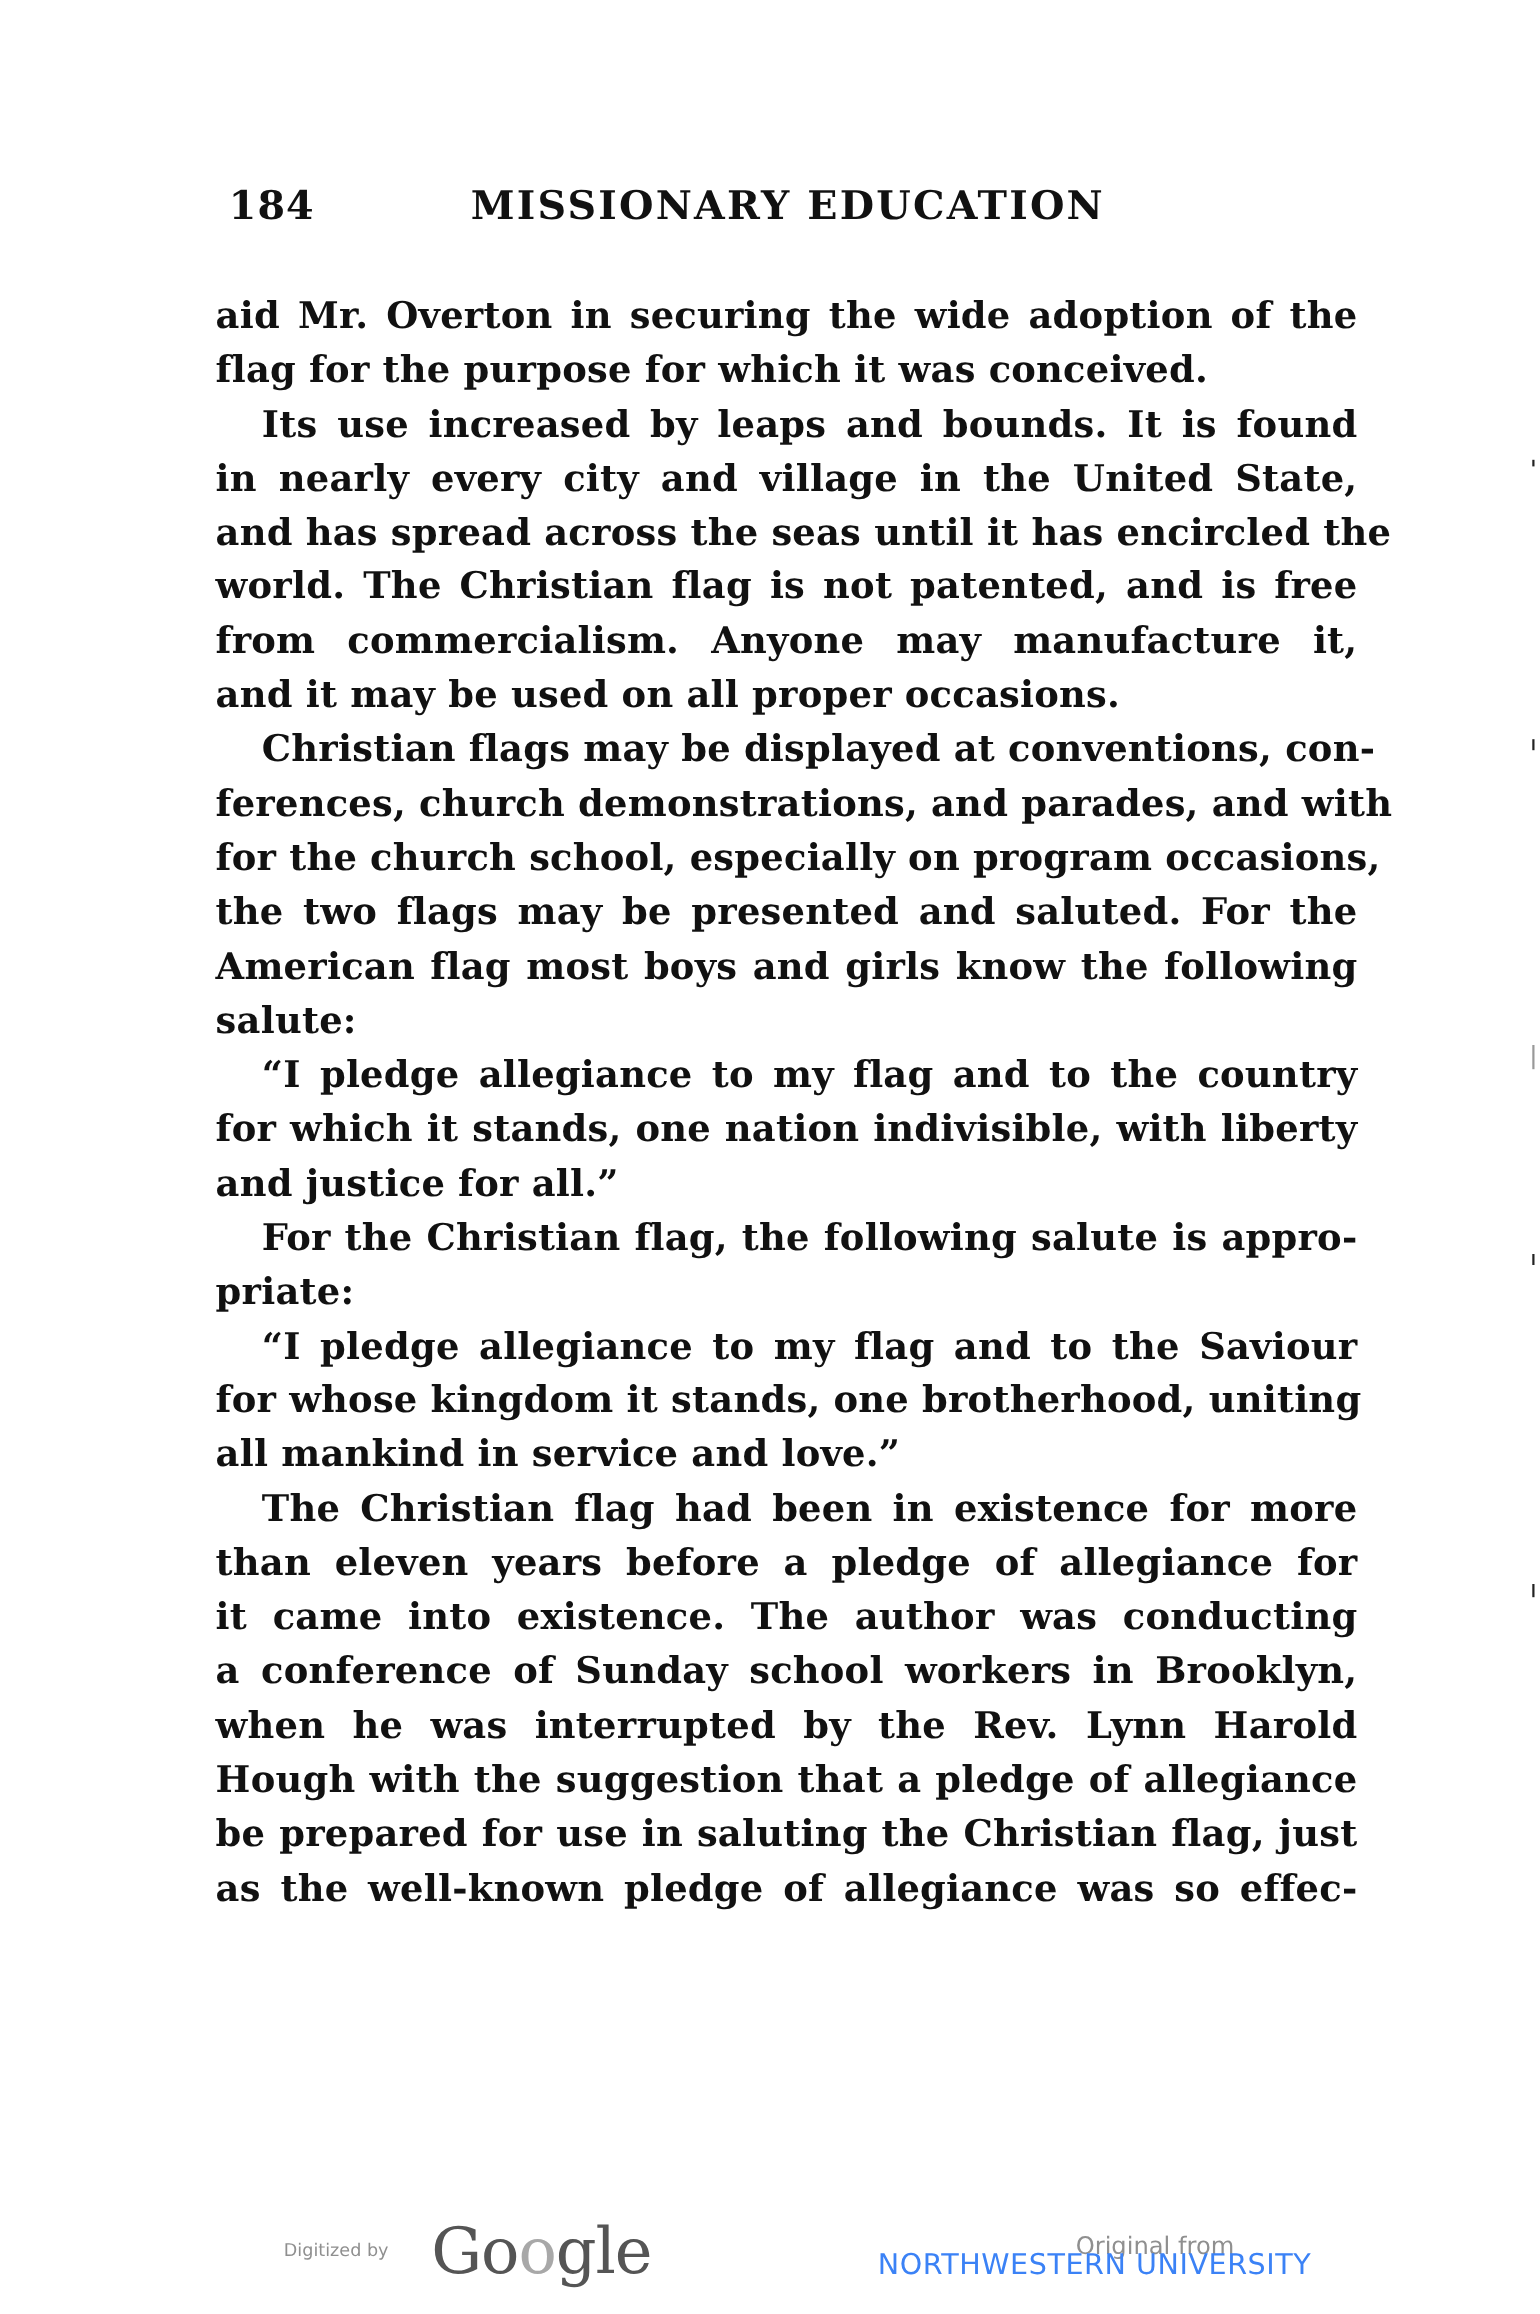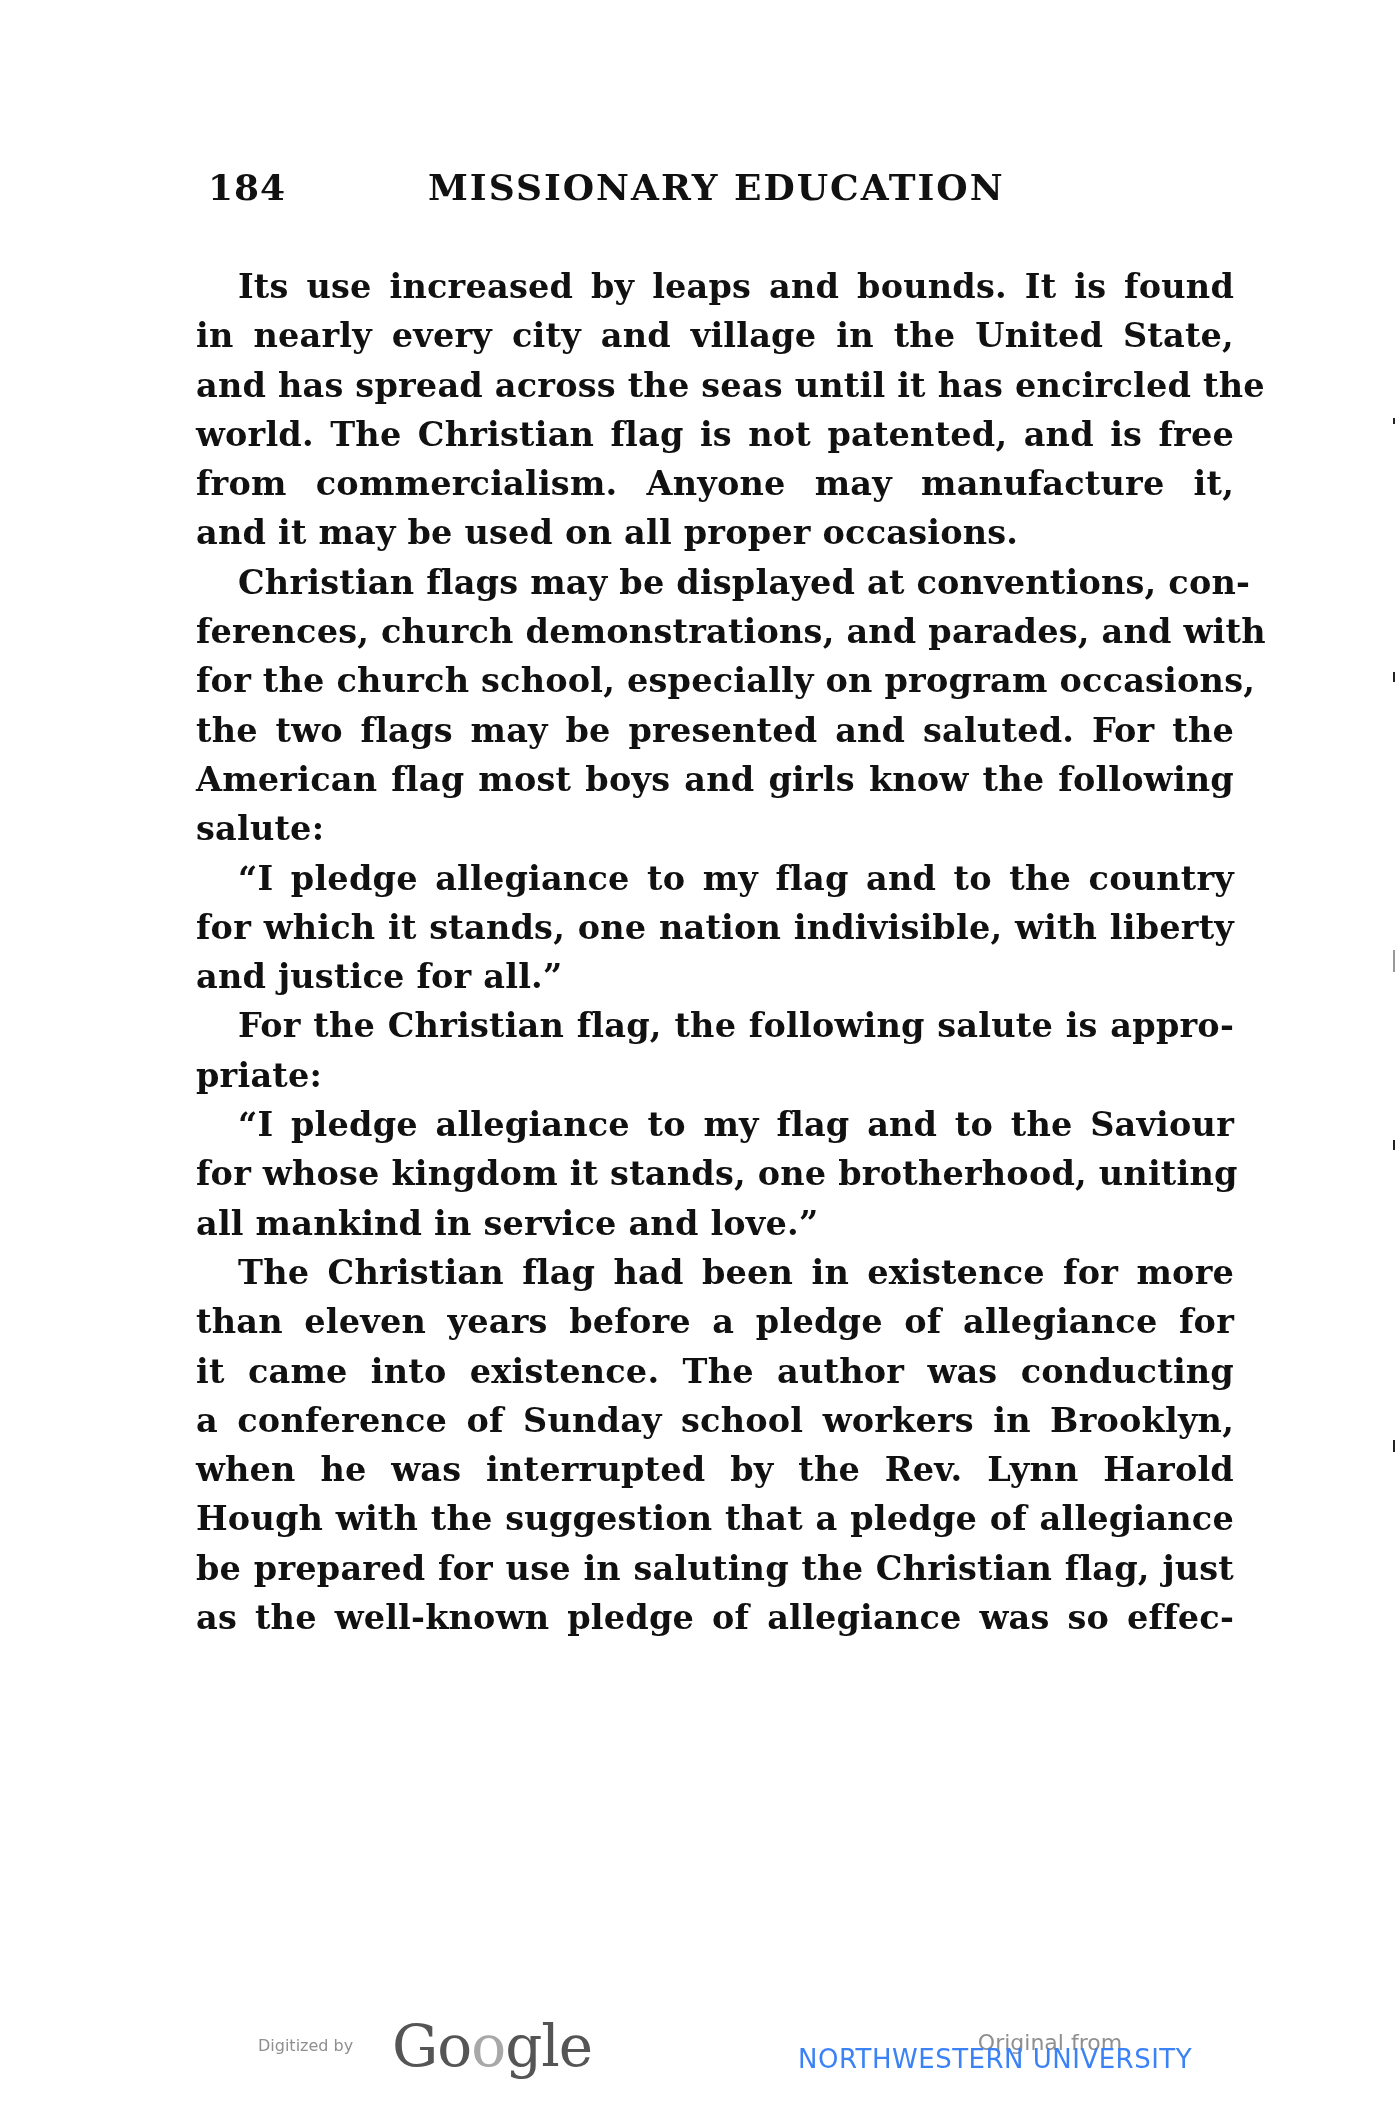--- a/index.html
+++ b/index.html
@@ -124,20 +124,24 @@
 <body>
 
 <div class="page">
   <div class="running-head">
     <span class="page-number">184</span>
     <span class="book-title">MISSIONARY EDUCATION</span>
   </div>
 
   <div class="body-text">
 
+    <div>
+      <span class="line">aid Mr. Overton in securing the wide adoption of the</span>
+      <span class="line last">flag for the purpose for which it was conceived.</span>
+    </div>
 
     <div>
       <span class="line indent">Its use increased by leaps and bounds.  It is found</span>
       <span class="line">in nearly every city and village in the United State,</span>
       <span class="line">and has spread across the seas until it has encircled the</span>
       <span class="line">world.  The Christian flag is not patented, and is free</span>
       <span class="line">from commercialism.  Anyone may manufacture it,</span>
       <span class="line last">and it may be used on all proper occasions.</span>
     </div>
 

